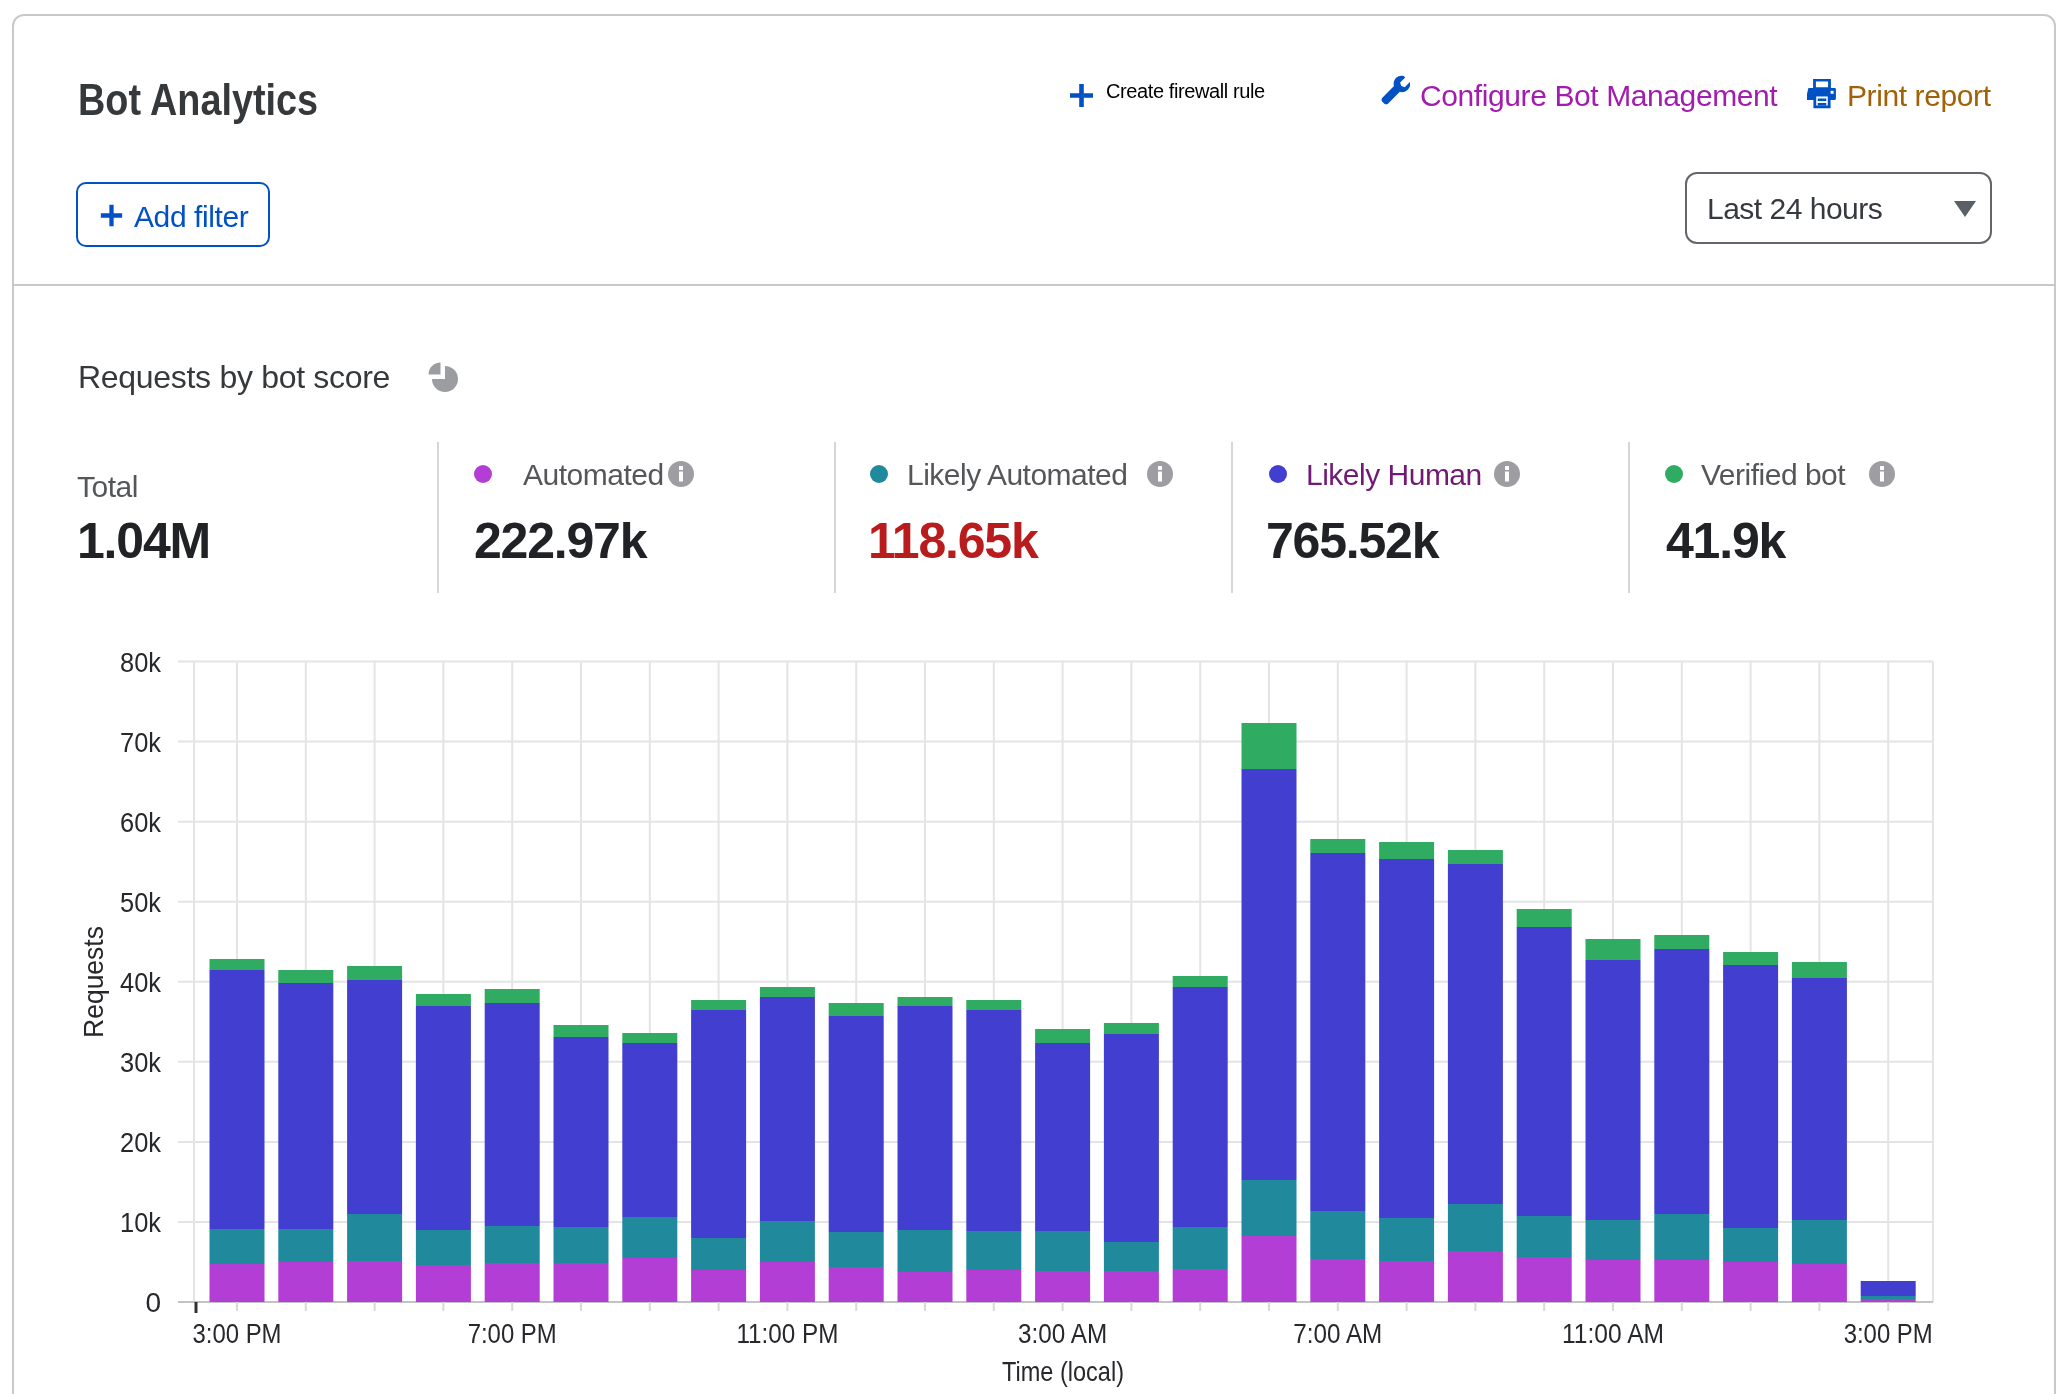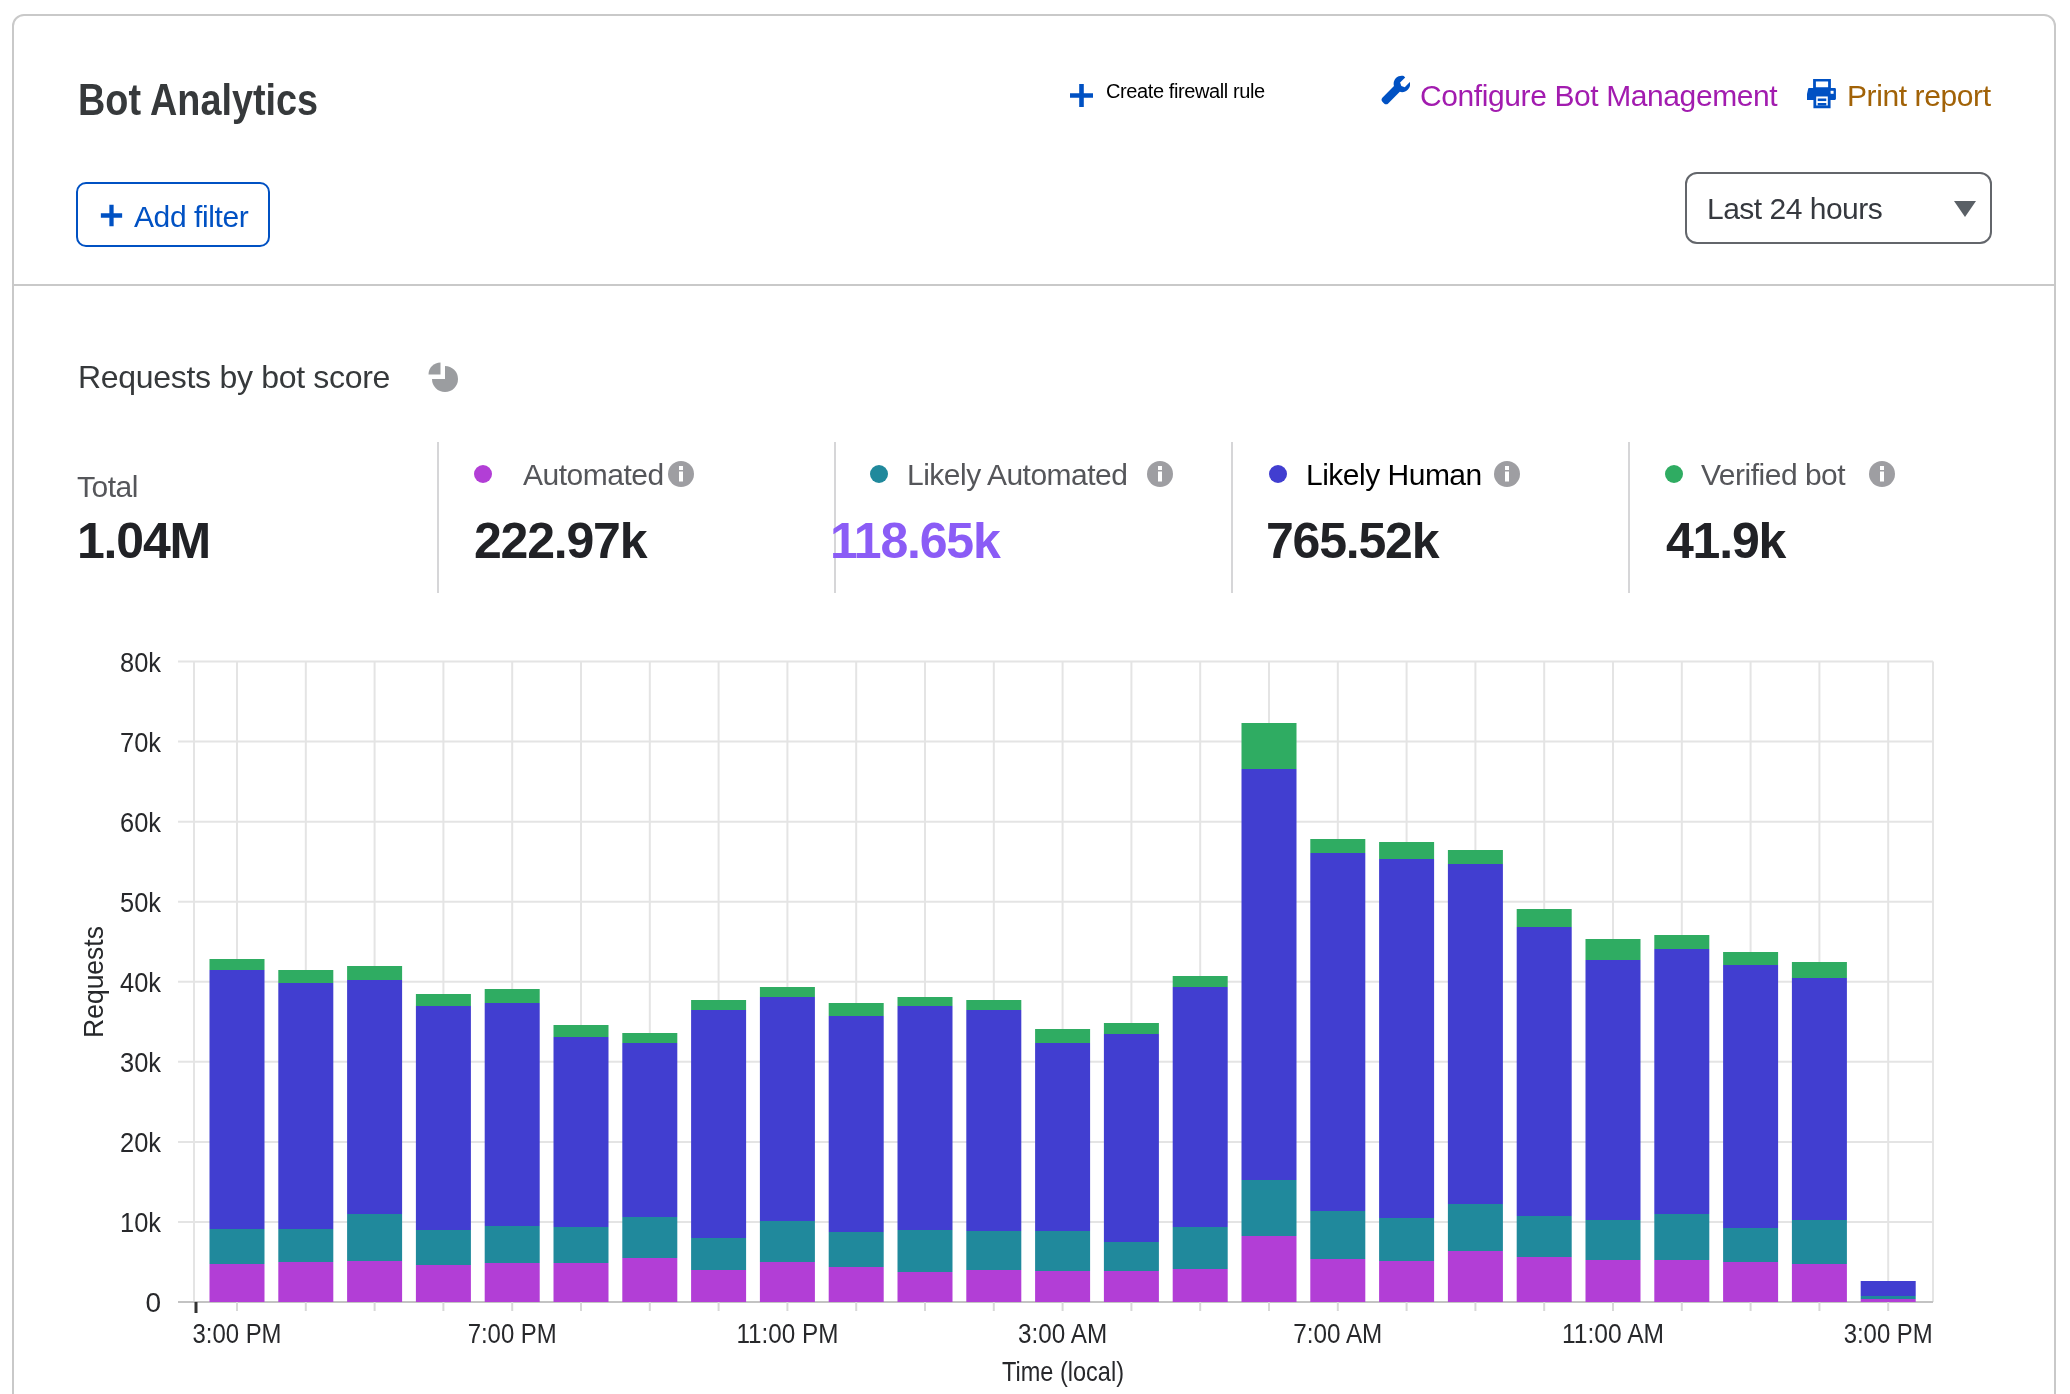--- a/index.html
+++ b/index.html
@@ -62,24 +62,24 @@
   </svg>
 <div class="abs" style="left:474px;top:516px;font-size:50px;font-weight:700;color:#212226;line-height:1;letter-spacing:-1.2px">222.97k</div>
 
 <span style="position:absolute;left:870px;top:465px;width:18px;height:18px;border-radius:50%;background:#20899c"></span>
 <div class="abs" style="left:907px;top:460px;font-size:30px;color:#55565a;line-height:1;letter-spacing:-0.5px">Likely Automated</div>
 <svg width="26" height="26" viewBox="0 0 26 26" style="position:absolute;left:1147px;top:461px">
     <circle cx="13" cy="13" r="13" fill="#9e9ea2"></circle>
     <rect x="11" y="10.5" width="4" height="10" fill="#fff"></rect>
     <rect x="11" y="5" width="4" height="4" fill="#fff"></rect>
   </svg>
-<div class="abs" style="left:830px;top:516px;font-size:50px;font-weight:700;color:#8b5cf6;line-height:1;letter-spacing:-1.2px">118.65k</div>
+<div class="abs" style="left:868px;top:516px;font-size:50px;font-weight:700;color:#b91c1c;line-height:1;letter-spacing:-1.2px">118.65k</div>
 
 <span style="position:absolute;left:1269px;top:465px;width:18px;height:18px;border-radius:50%;background:#413ed0"></span>
-<div class="abs" style="left:1306px;top:460px;font-size:30px;color:#000000;line-height:1;letter-spacing:-0.5px">Likely Human</div>
+<div class="abs" style="left:1306px;top:460px;font-size:30px;color:#701a75;line-height:1;letter-spacing:-0.5px">Likely Human</div>
 <svg width="26" height="26" viewBox="0 0 26 26" style="position:absolute;left:1494px;top:461px">
     <circle cx="13" cy="13" r="13" fill="#9e9ea2"></circle>
     <rect x="11" y="10.5" width="4" height="10" fill="#fff"></rect>
     <rect x="11" y="5" width="4" height="4" fill="#fff"></rect>
   </svg>
 <div class="abs" style="left:1266px;top:516px;font-size:50px;font-weight:700;color:#212226;line-height:1;letter-spacing:-1.2px">765.52k</div>
 
 <span style="position:absolute;left:1665px;top:465px;width:18px;height:18px;border-radius:50%;background:#2fac62"></span>
 <div class="abs" style="left:1701px;top:460px;font-size:30px;color:#55565a;line-height:1;letter-spacing:-0.5px">Verified bot</div>
 <svg width="26" height="26" viewBox="0 0 26 26" style="position:absolute;left:1869px;top:461px">

